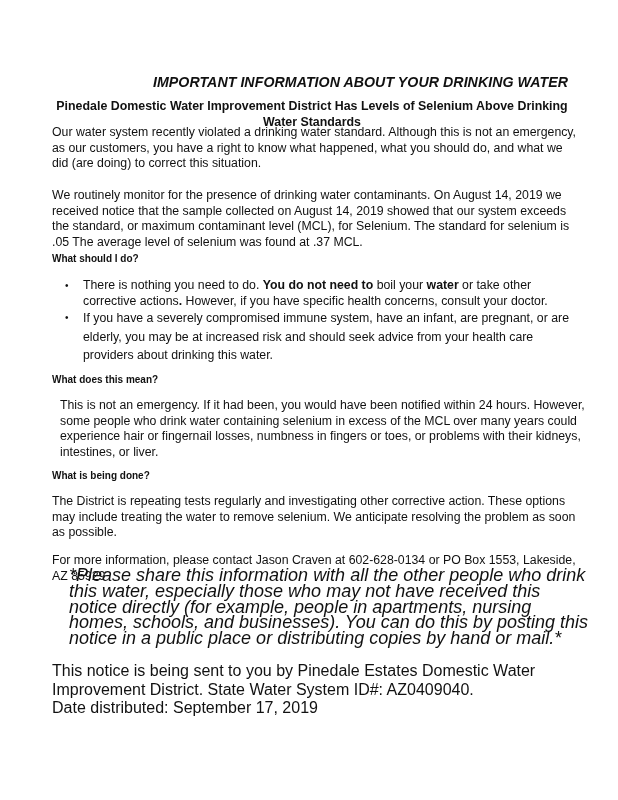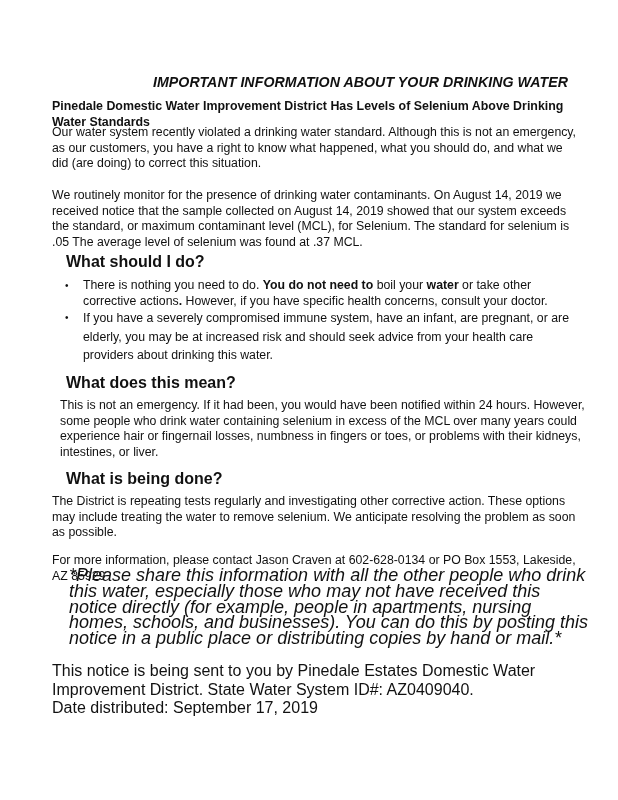--- a/index.html
+++ b/index.html
@@ -2,23 +2,23 @@
 <html><head>
 <meta charset="utf-8">
 <style>
   html, body { margin:0; padding:0; background:#ffffff; }
   body { width:618px; height:800px; position:relative; overflow:hidden;
          font-family:"Liberation Sans", sans-serif; color:#111; }
   .page { position:absolute; left:52px; top:0; width:540px; }
   .title { position:absolute; left:0; width:516px; top:74px; text-align:right;
            font-weight:bold; font-size:14.2px; letter-spacing:0.05px;font-style:italic; }
   .subtitle { position:absolute; left:0; top:98px; width:520px; font-weight:bold;
-              font-size:12.4px; line-height:16px; }
+              font-size:12.4px; line-height:16px;text-align:center; }
   .p { position:absolute; left:0; width:530px; font-size:12.3px; line-height:15.6px; }
-  .h { position:absolute; left:14px; font-weight:bold; font-size:16px; }
+  .h { position:absolute; left:0; font-weight:bold; font-size:10px; }
   ul.bullets { position:absolute; left:0; top:278px; margin:0; padding:0; list-style:none; width:530px; }
   ul.bullets li { position:relative; padding-left:31px; font-size:12.3px; line-height:15.6px; }
   ul.bullets li.b2 { line-height:18.5px; margin-top:0px; }
   ul.bullets li .dot { position:absolute; left:13px; top:0; font-size:10px; }
   .italic { position:absolute; left:17px; top:568px; width:520px; font-style:italic;
             font-size:18px; line-height:15.8px; }
   .footer { position:absolute; left:0; top:662px; width:530px; font-size:16px; line-height:18.5px; }
   b { font-weight:bold; }
 </style>
 </head>

